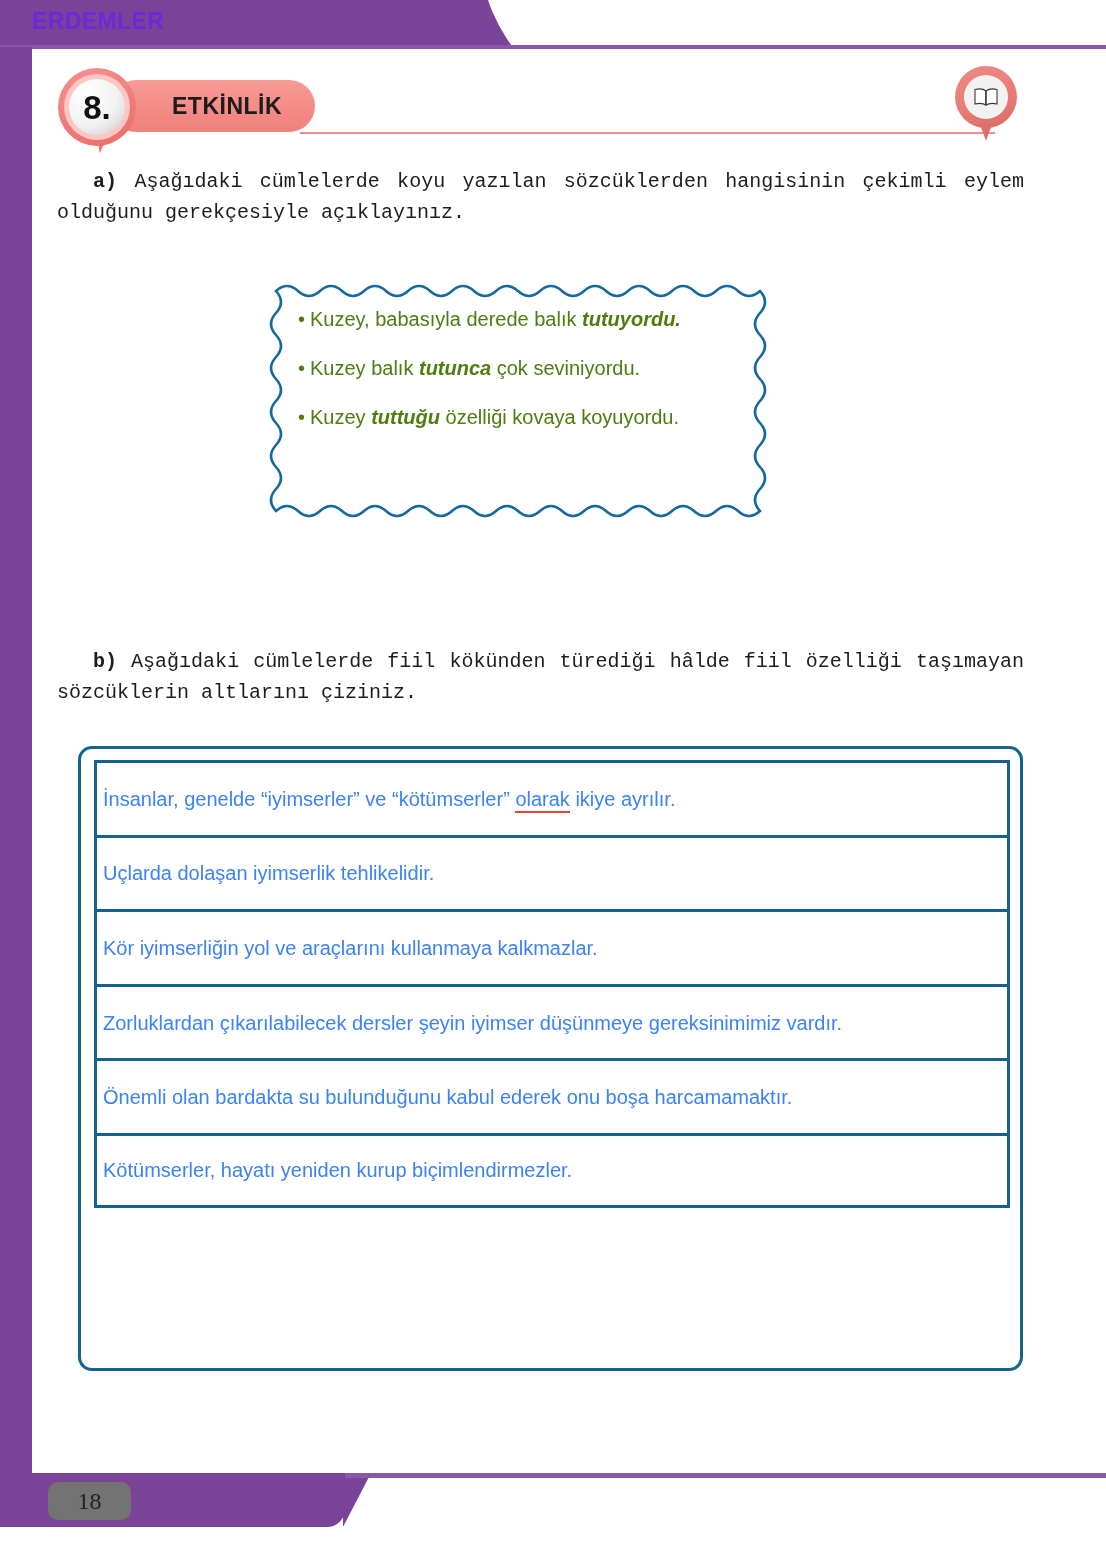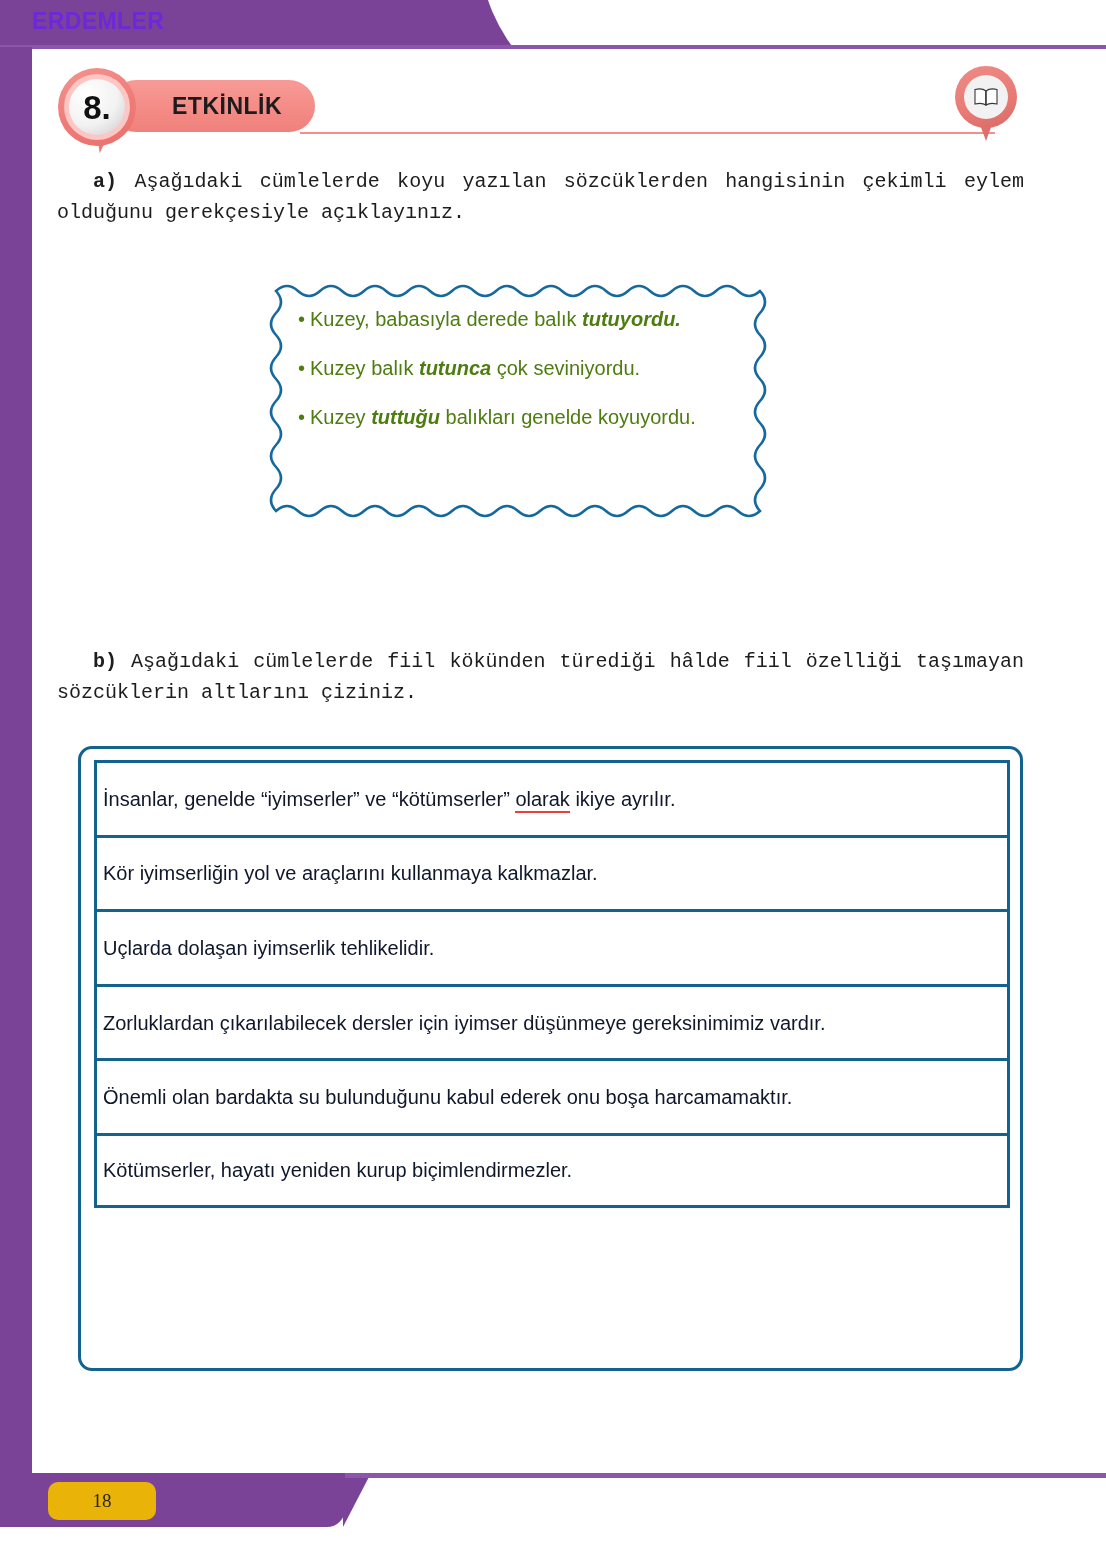--- a/index.html
+++ b/index.html
@@ -93,29 +93,29 @@
     left: 345px;
     top: 1473px;
     width: 761px;
     height: 5px;
     background: #8a57ab;
   }
   .page-num-pill {
     position: absolute;
     left: 48px;
     top: 1482px;
-    width: 108px;
+    width: 83px;
     height: 38px;
-    background: #eab308;
+    background: #737373;
     border-radius: 10px;
     display: flex;
     align-items: center;
     justify-content: center;
     color: #222222;
-    font-size: 19px;
+    font-size: 24px;
     font-family: "Liberation Serif", serif;
   }
 
   
   .act-pill {
     position: absolute;
     left: 110px;
     top: 80px;
     width: 205px;
     height: 52px;
@@ -287,21 +287,21 @@
     height: 74.6px;
     border: 3px solid #14628e;
     border-bottom-width: 0;
     box-sizing: border-box;
     display: flex;
     align-items: center;
     padding-left: 6px;
   }
   .sent-row:last-child { border-bottom-width: 3px; }
   .sent-text {
-    color: #0f172a;
+    color: #3b82f6;
     font-size: 20px;
     line-height: 26px;
   }
   .sent-text u {
     text-decoration: none;
     border-bottom: 2px solid #e8413c;
     padding-bottom: 1px;
   }
 </style>
 </head>
@@ -355,46 +355,46 @@
                q-10,-11 0,-22 t0,-22 t0,-22 t0,-22 t0,-22 t0,-22 t0,-22 t0,-22 t0,-22 t0,-22 Z" fill="#ffffff" stroke="#16699c" stroke-width="2.6"></path>
     </svg>
     <div class="wavy-list">
       <div class="wavy-item">
         <span class="bul">•</span><span>Kuzey, babasıyla derede balık </span><b>tutuyordu.</b><span></span>
       </div>
       <div class="wavy-item">
         <span class="bul">•</span><span>Kuzey balık </span><b>tutunca</b><span> çok seviniyordu.</span>
       </div>
       <div class="wavy-item">
-        <span class="bul">•</span><span>Kuzey </span><b>tuttuğu</b><span> balıkları genelde koyuyordu.</span>
+        <span class="bul">•</span><span>Kuzey </span><b>tuttuğu</b><span> özelliği kovaya koyuyordu.</span>
       </div>
     </div>
   </div>
 
   <div class="para" id="para-b">
     <span class="indent"></span><span class="lbl">b)</span> <span>Aşağıdaki cümlelerde fiil kökünden türediği hâlde fiil özelliği taşımayan sözcüklerin altlarını çiziniz.</span>
   </div>
 
   <div class="sent-frame"></div>
   <div class="sent-inner">
 
     <div class="sent-row">
       <div class="sent-text"><span>İnsanlar, genelde “iyimserler” ve “kötümserler” </span><u>olarak</u><span> ikiye ayrılır.</span></div>
     </div>
 
     <div class="sent-row">
+      <div class="sent-text"><span>Uçlarda dolaşan iyimserlik tehlikelidir.</span></div>
+    </div>
+
+    <div class="sent-row">
       <div class="sent-text"><span>Kör iyimserliğin yol ve araçlarını kullanmaya kalkmazlar.</span></div>
     </div>
 
     <div class="sent-row">
-      <div class="sent-text"><span>Uçlarda dolaşan iyimserlik tehlikelidir.</span></div>
-    </div>
-
-    <div class="sent-row">
-      <div class="sent-text"><span>Zorluklardan çıkarılabilecek dersler için iyimser düşünmeye gereksinimimiz vardır.</span></div>
+      <div class="sent-text"><span>Zorluklardan çıkarılabilecek dersler şeyin iyimser düşünmeye gereksinimimiz vardır.</span></div>
     </div>
 
     <div class="sent-row">
       <div class="sent-text"><span>Önemli olan bardakta su bulunduğunu kabul ederek onu boşa harcamamaktır.</span></div>
     </div>
 
 
 
     <div class="sent-row">
       <div class="sent-text"><span>Kötümserler, hayatı yeniden kurup biçimlendirmezler.</span></div>

